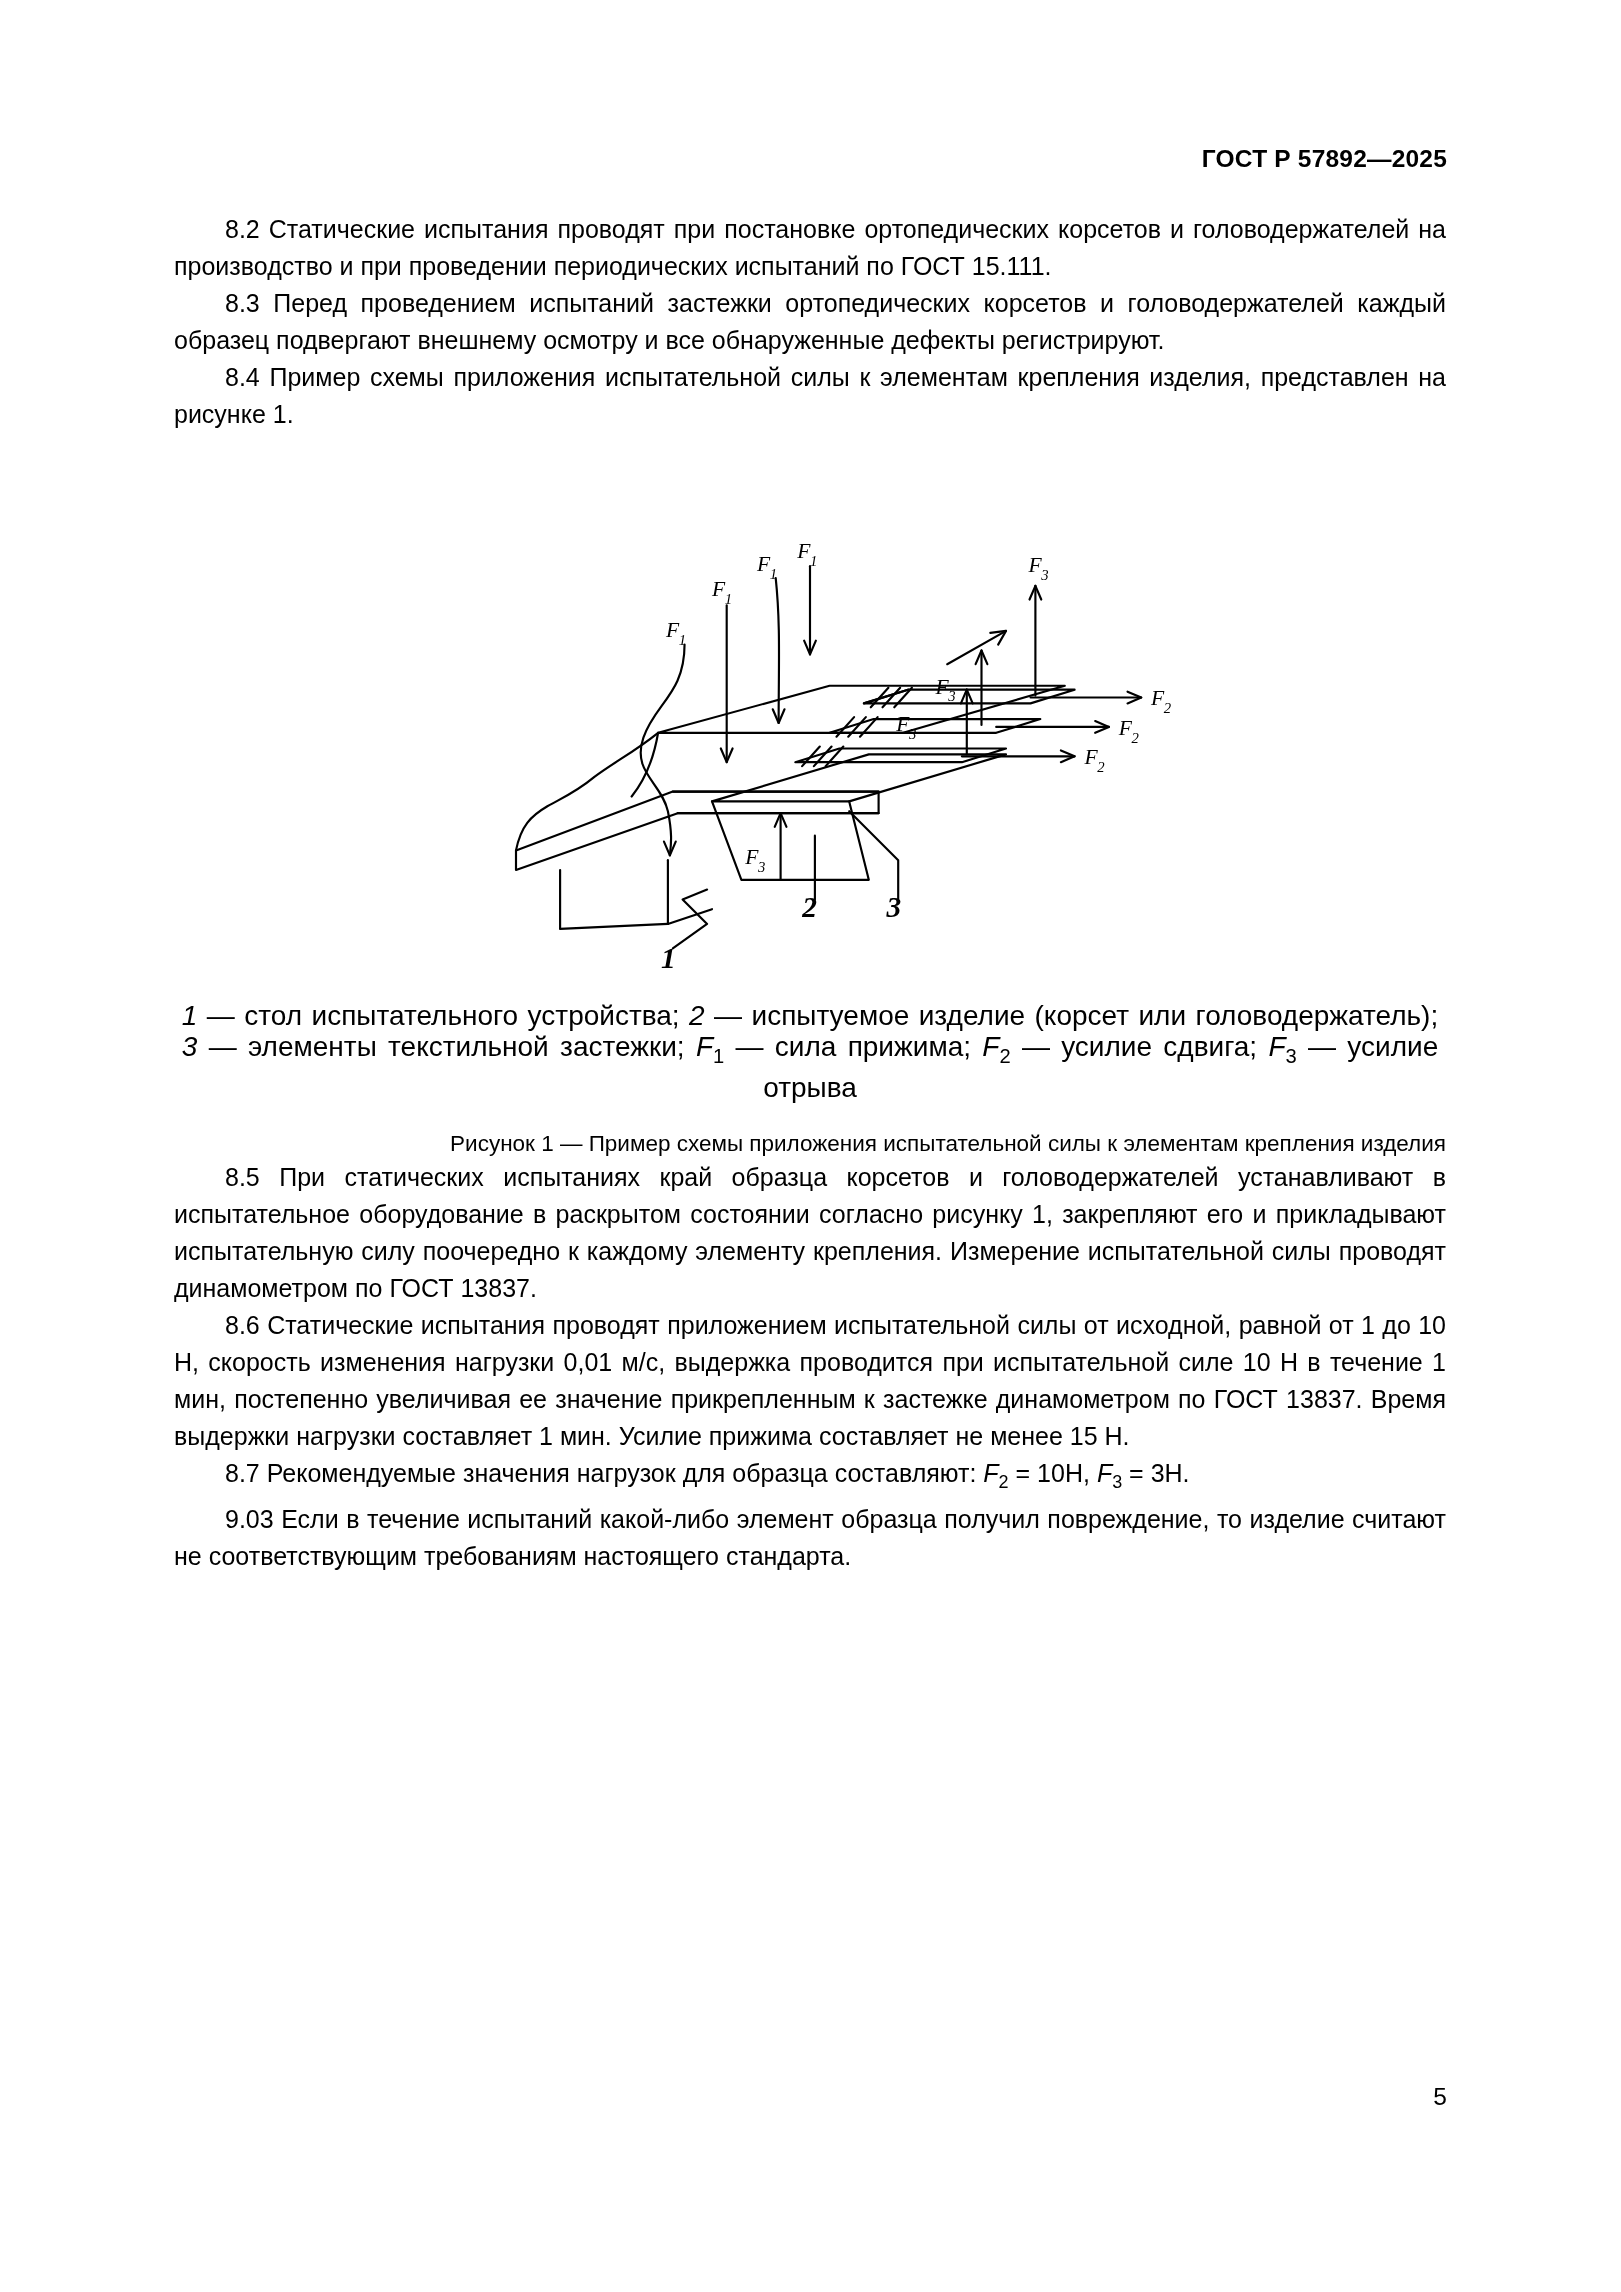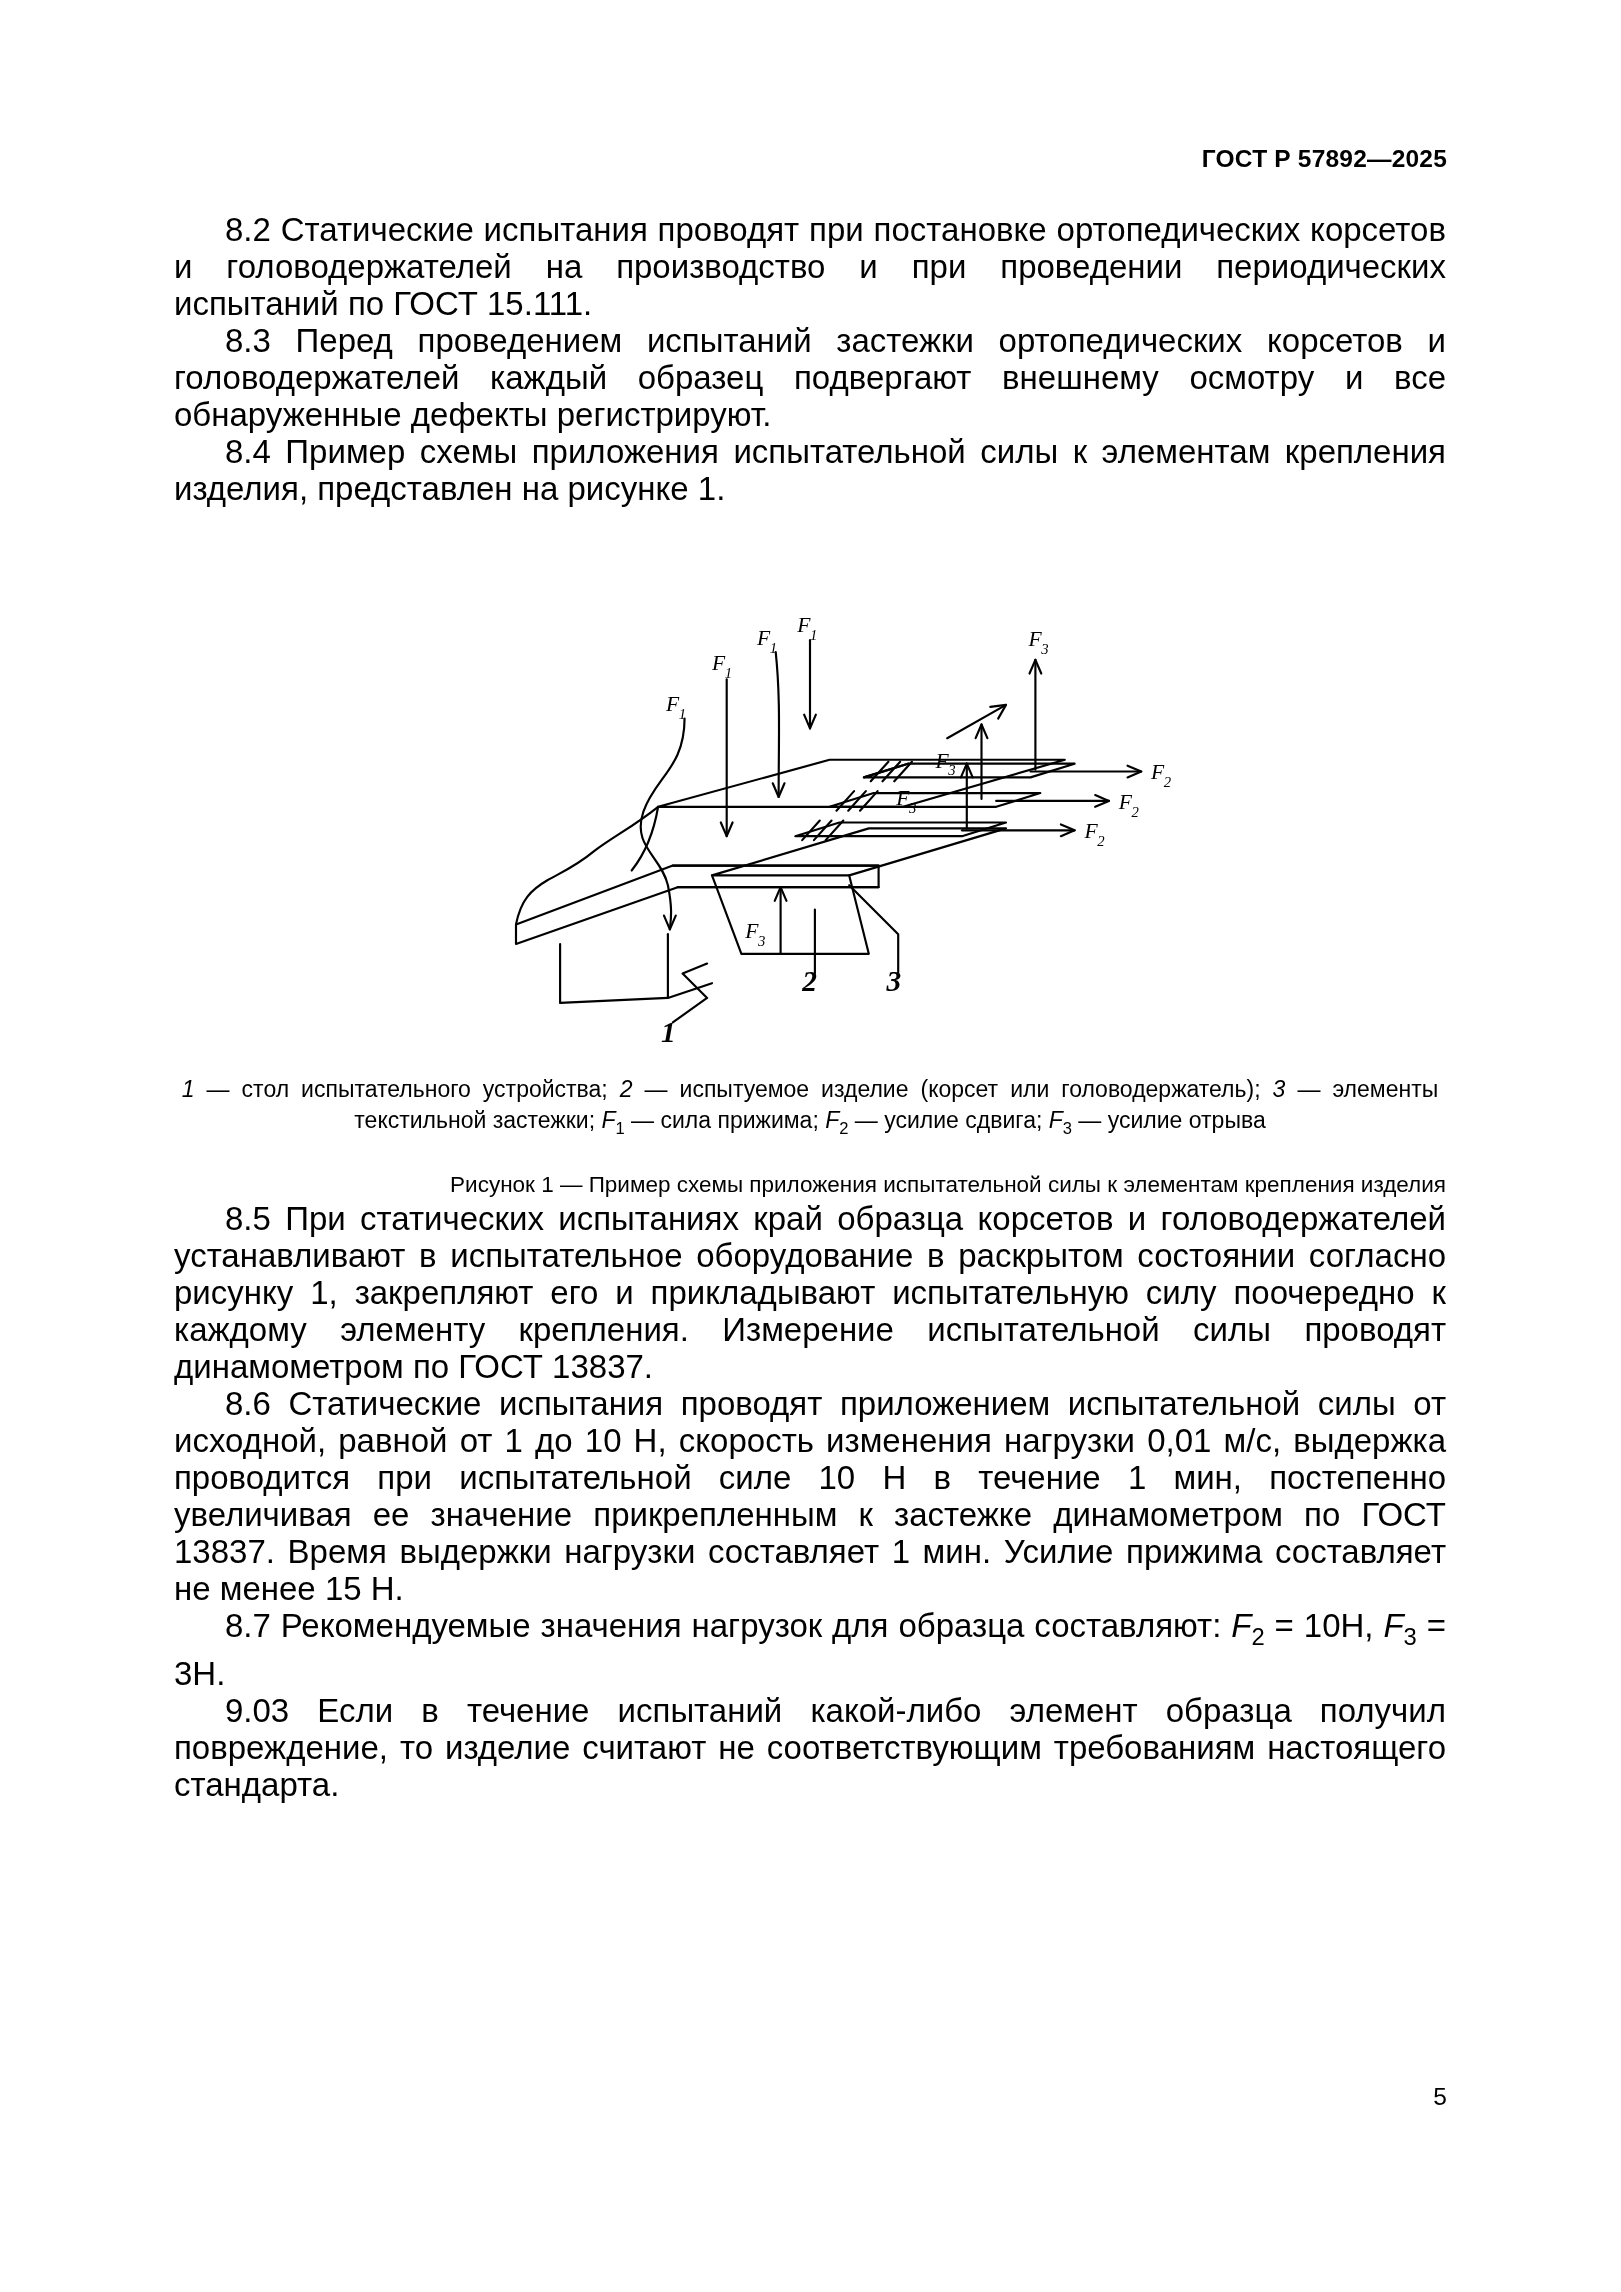--- a/index.html
+++ b/index.html
@@ -32,39 +32,39 @@
     white-space: nowrap;
   }
   .content {
     position: absolute;
     left: 174px;
     top: 211px;
     width: 1272px;
   }
   p.para {
     margin: 0 0 0 0;
-    font-size: 33px;
+    font-size: 25px;
     line-height: 37px;
     text-align: justify;
     text-indent: 51px;
     hyphens: manual;
   }
   p.para + p.para { margin-top: 0px; }
   .figure-wrap {
     margin-top: 35px;
     width: 100%;
     text-align: center;
   }
   .figure-svg {
     display: block;
     margin: 0 auto;
   }
   .fig-legend {
     margin-top: 21.6px;
-    font-size: 23px;
+    font-size: 28px;
     line-height: 31px;
     text-align: justify;
     text-align-last: center;
     padding: 0 7.8px;
   }
   .fig-caption {
     margin-top: 25.5px;
     font-size: 22.5px;
     text-align: right;
     line-height: 31px;

